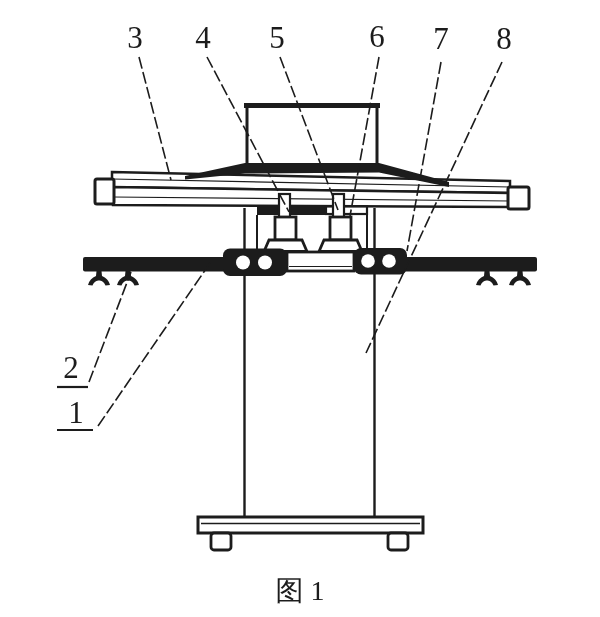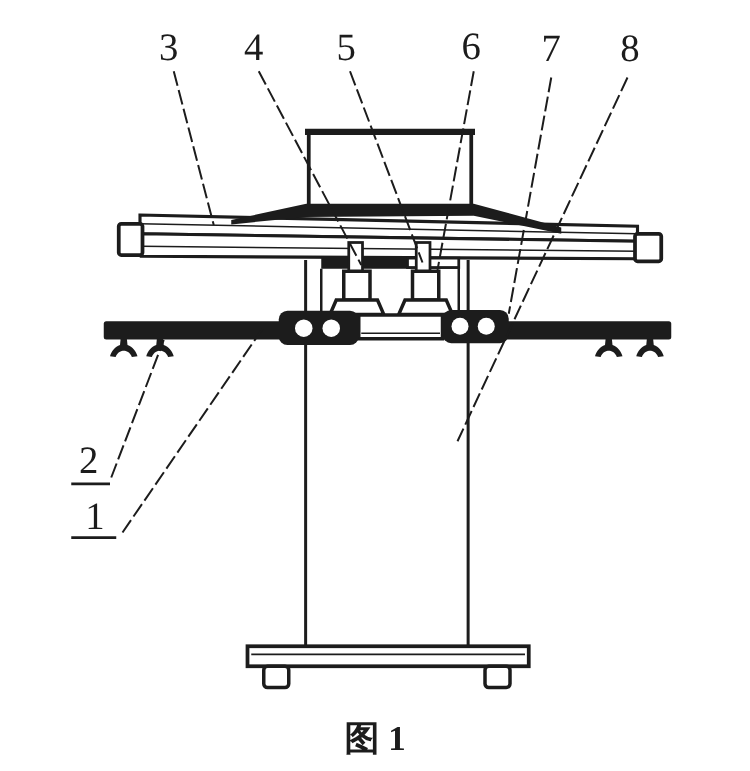--- a/index.html
+++ b/index.html
@@ -11,21 +11,21 @@
   svg text { font-family:"Liberation Serif", serif; }
   .plabel { font-size:31px; fill:var(--ink); }
   .leader { stroke:var(--ink); stroke-width:1.6; fill:none; stroke-dasharray:12 3.5; }
   .uline  { stroke:var(--ink); stroke-width:2.2; fill:none; }
   .ow  { fill:#fff; stroke:var(--ink); }          
   .fb  { fill:var(--ink); stroke:none; }          
   .ln  { stroke:var(--ink); fill:none; }
   .caption {
     position:absolute; left:0; top:572px; width:600px;
     display:flex; justify-content:center; align-items:baseline; gap:26px;
-    font-size:28px; color:var(--ink);font-weight:bold;
+    font-size:28px; color:var(--ink);
   }
   .caption .title { letter-spacing:5px; }
 </style>
 </head>
 <body>
 
 <div class="stage">
   <svg width="600" height="560" viewBox="0 0 600 560">
 
     <g>

